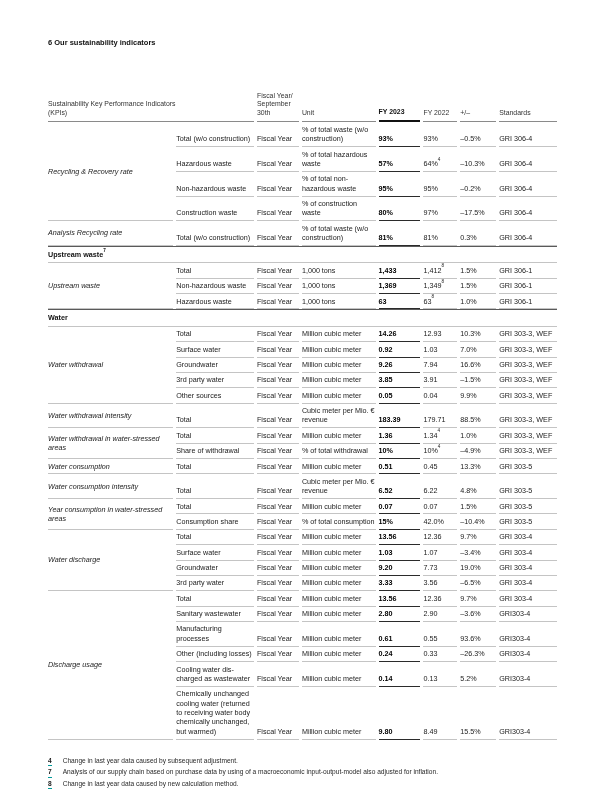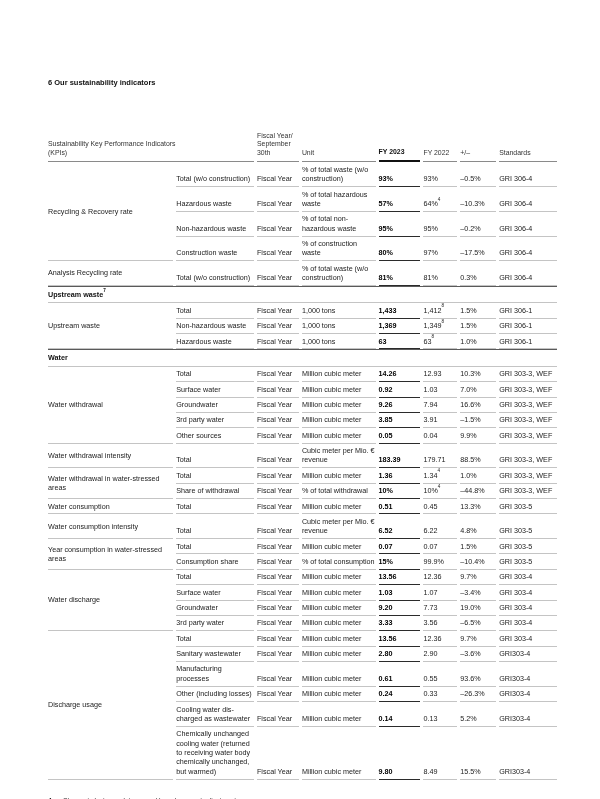--- a/index.html
+++ b/index.html
@@ -3,37 +3,37 @@
 <meta charset="utf-8">
 <style>
   html,body { margin:0; padding:0; }
   body {
     width:600px; height:799px; overflow:hidden;
     background:#ffffff; color:#1a1a1a;
     font-family:"Liberation Sans", sans-serif;
     box-sizing:border-box;
     padding:38px 40px 0 48px;
   }
-  .breadcrumb { font-size:7.5px; font-weight:bold; color:#111;margin-top:40px; }
+  .breadcrumb { font-size:7.5px; font-weight:bold; color:#111; }
 
   table.kpi-table {
     border-collapse:separate; border-spacing:3px 0;
     table-layout:fixed; margin-top:42px; margin-left:-3px;
   }
   th, td {
     text-align:left; vertical-align:bottom;
     font-size:7.2px; line-height:1.3;
     padding:2.5px 1px 2.5px 0;
     font-weight:normal; word-wrap:break-word;
   }
   thead th { font-size:6.9px; color:#333; border-bottom:1px solid #8a8a8a; padding-bottom:3px; }
   thead th.fy23 { font-weight:bold; color:#111; border-bottom:2px solid #111; }
   thead th .hline { display:block; }
   td { border-bottom:1px solid #c4c4c4; }
-  td.kpi { vertical-align:middle; color:#222; }
+  td.kpi { vertical-align:middle; color:#222;font-style:italic; }
   td.fy2023 { font-weight:bold; color:#000; border-bottom:1.5px solid #2b2b2b; }
   tr.section-row td {
     font-weight:bold; color:#111;
     border-top:1px solid #5a5a5a; border-bottom:1px solid #c4c4c4;
     padding-top:3px; padding-bottom:3px;
   }
   sup { font-size:4.6px; line-height:0; position:relative; top:-0.45em; }
 
   .footnotes { margin-top:16px; }
   .footnote { display:flex; margin-bottom:1px; }
@@ -224,21 +224,21 @@
         <td class="fy2022">1.34<sup>4</sup></td>
         <td class="delta">1.0%</td>
         <td class="std">GRI 303-3, WEF</td>
       </tr>
       <tr>
         <td class="sub">Share of withdrawal</td>
         <td class="fiscal">Fiscal Year</td>
         <td class="unit">% of total withdrawal</td>
         <td class="fy2023">10%</td>
         <td class="fy2022">10%<sup>4</sup></td>
-        <td class="delta">–44.8%</td>
+        <td class="delta">–4.9%</td>
         <td class="std">GRI 303-3, WEF</td>
       </tr>
       <tr>
         <td class="kpi" rowspan="1">Water consumption</td>
         <td class="sub">Total</td>
         <td class="fiscal">Fiscal Year</td>
         <td class="unit">Million cubic meter</td>
         <td class="fy2023">0.51</td>
         <td class="fy2022">0.45</td>
         <td class="delta">13.3%</td>
@@ -262,21 +262,21 @@
         <td class="fy2023">0.07</td>
         <td class="fy2022">0.07</td>
         <td class="delta">1.5%</td>
         <td class="std">GRI 303-5</td>
       </tr>
       <tr>
         <td class="sub">Consumption share</td>
         <td class="fiscal">Fiscal Year</td>
         <td class="unit">% of total consumption</td>
         <td class="fy2023">15%</td>
-        <td class="fy2022">99.9%</td>
+        <td class="fy2022">42.0%</td>
         <td class="delta">–10.4%</td>
         <td class="std">GRI 303-5</td>
       </tr>
       <tr>
         <td class="kpi" rowspan="4">Water discharge</td>
         <td class="sub">Total</td>
         <td class="fiscal">Fiscal Year</td>
         <td class="unit">Million cubic meter</td>
         <td class="fy2023">13.56</td>
         <td class="fy2022">12.36</td>

